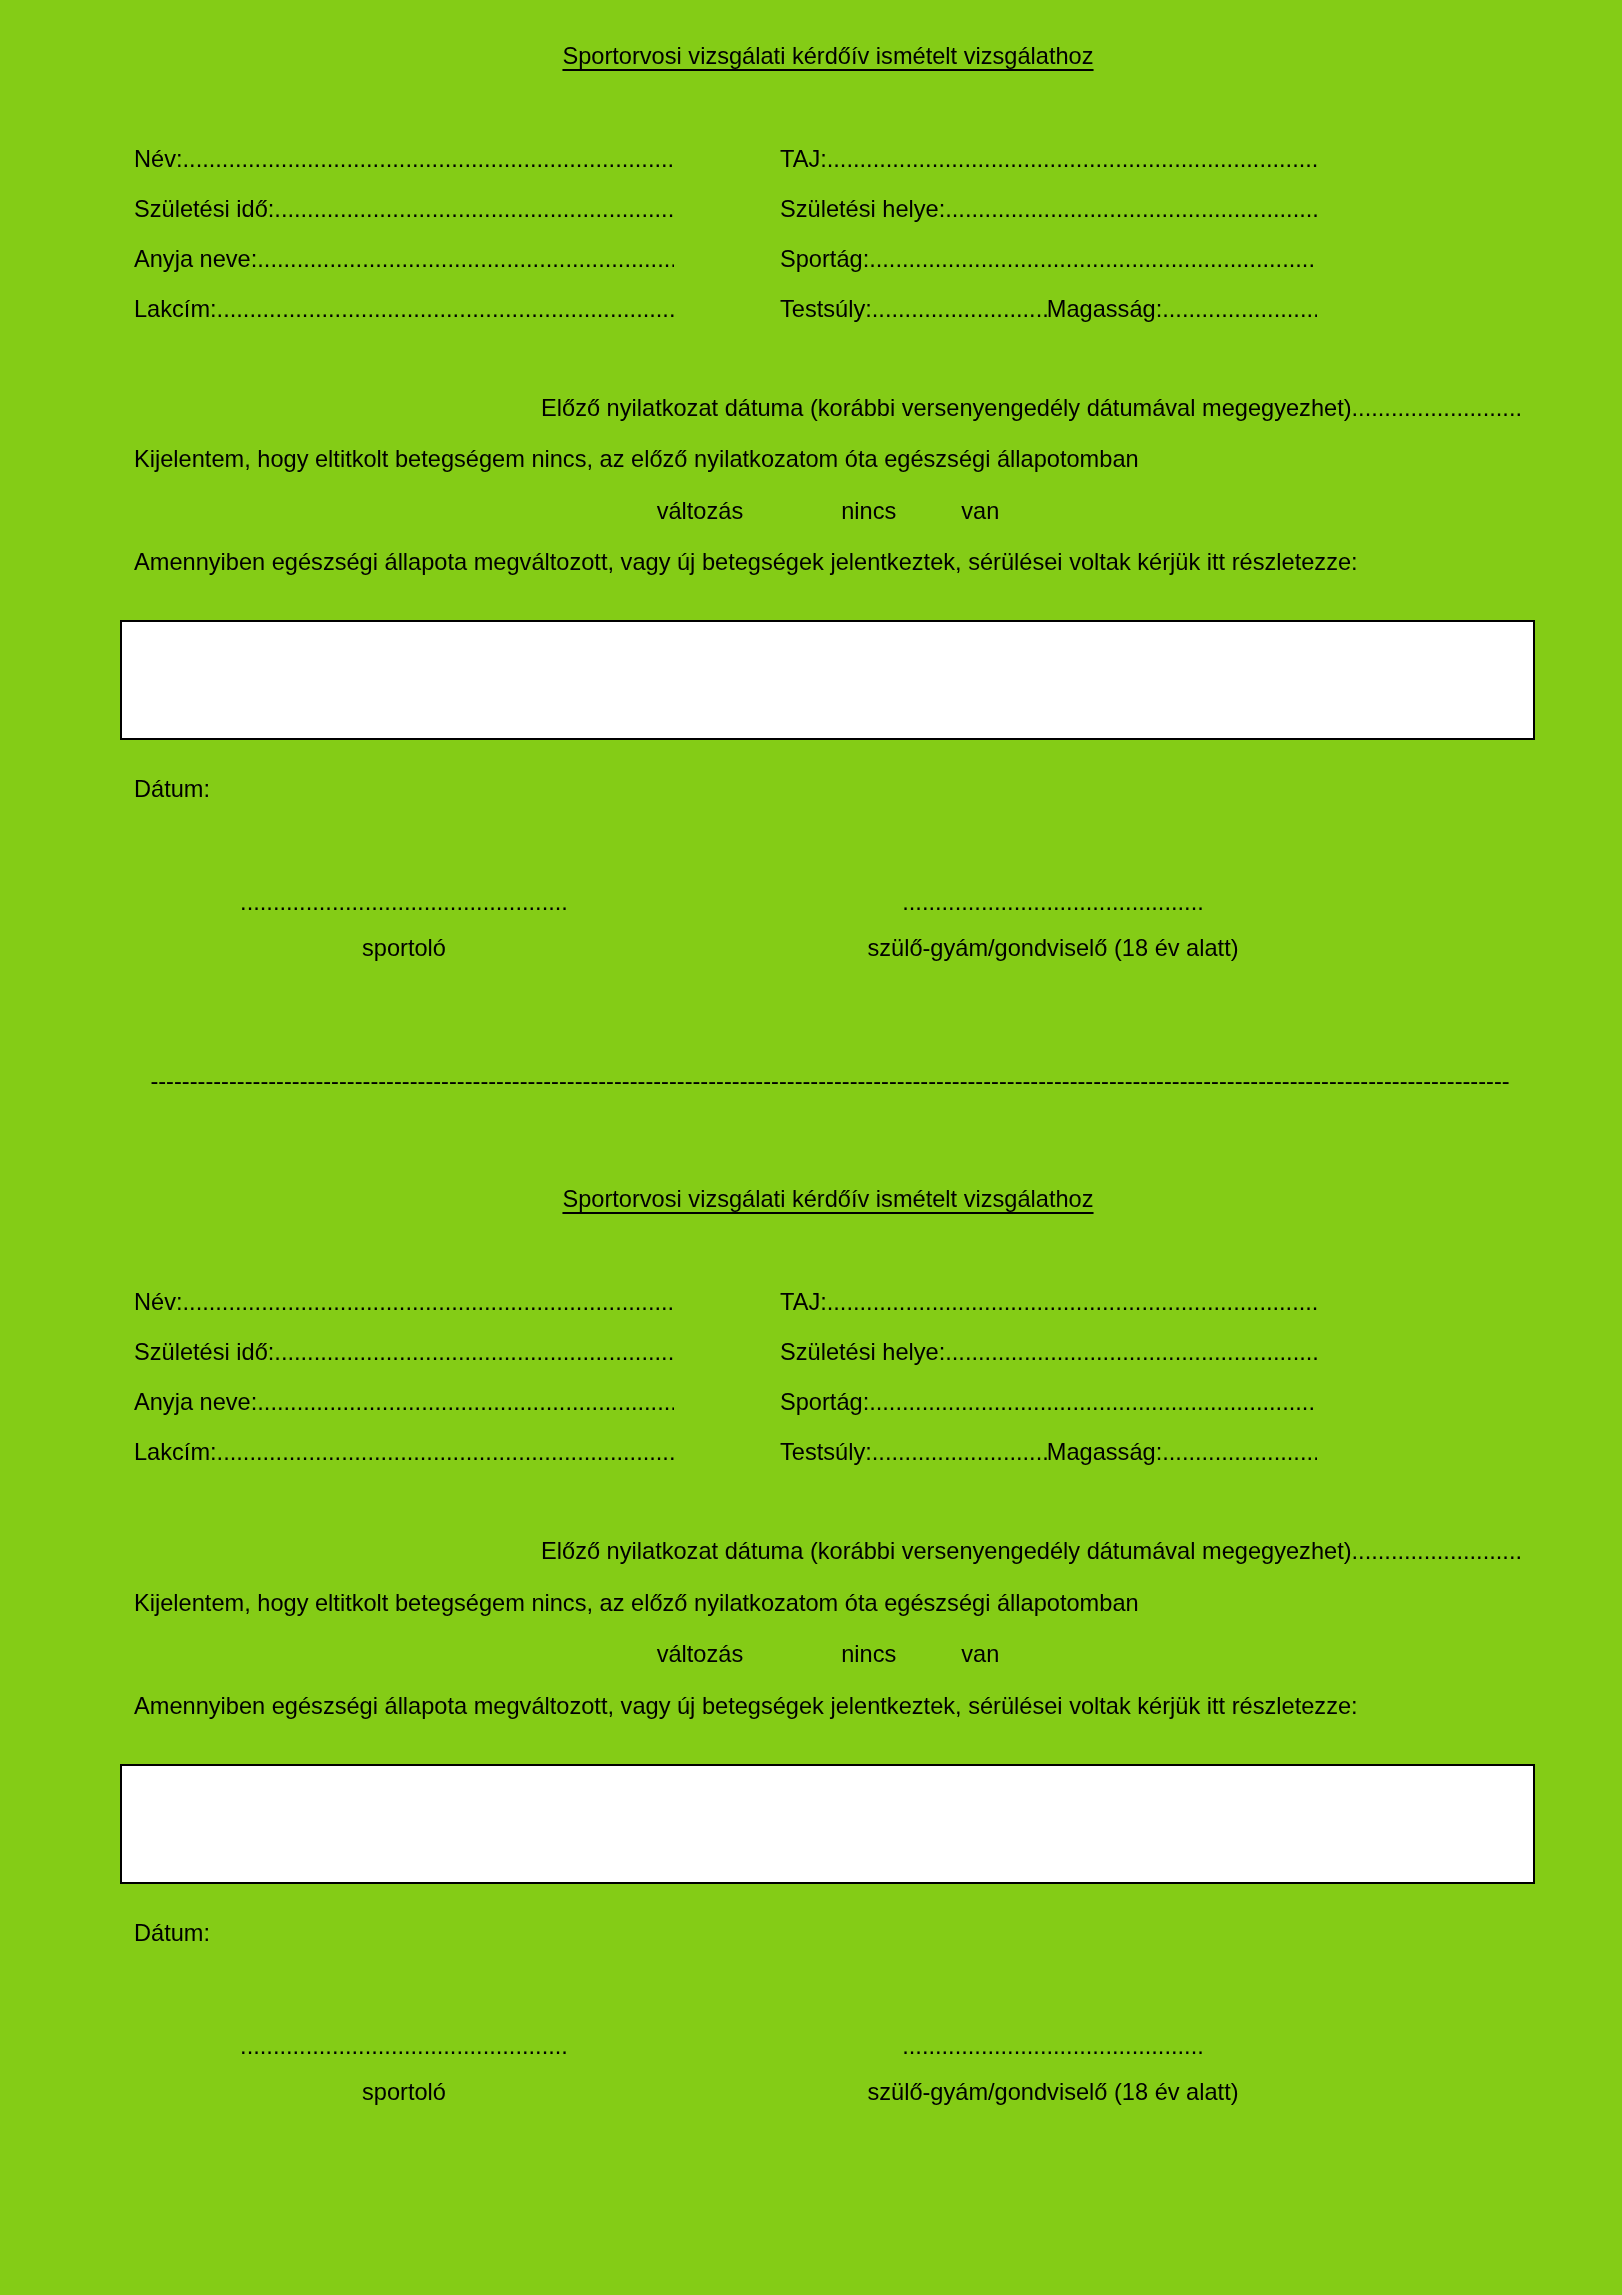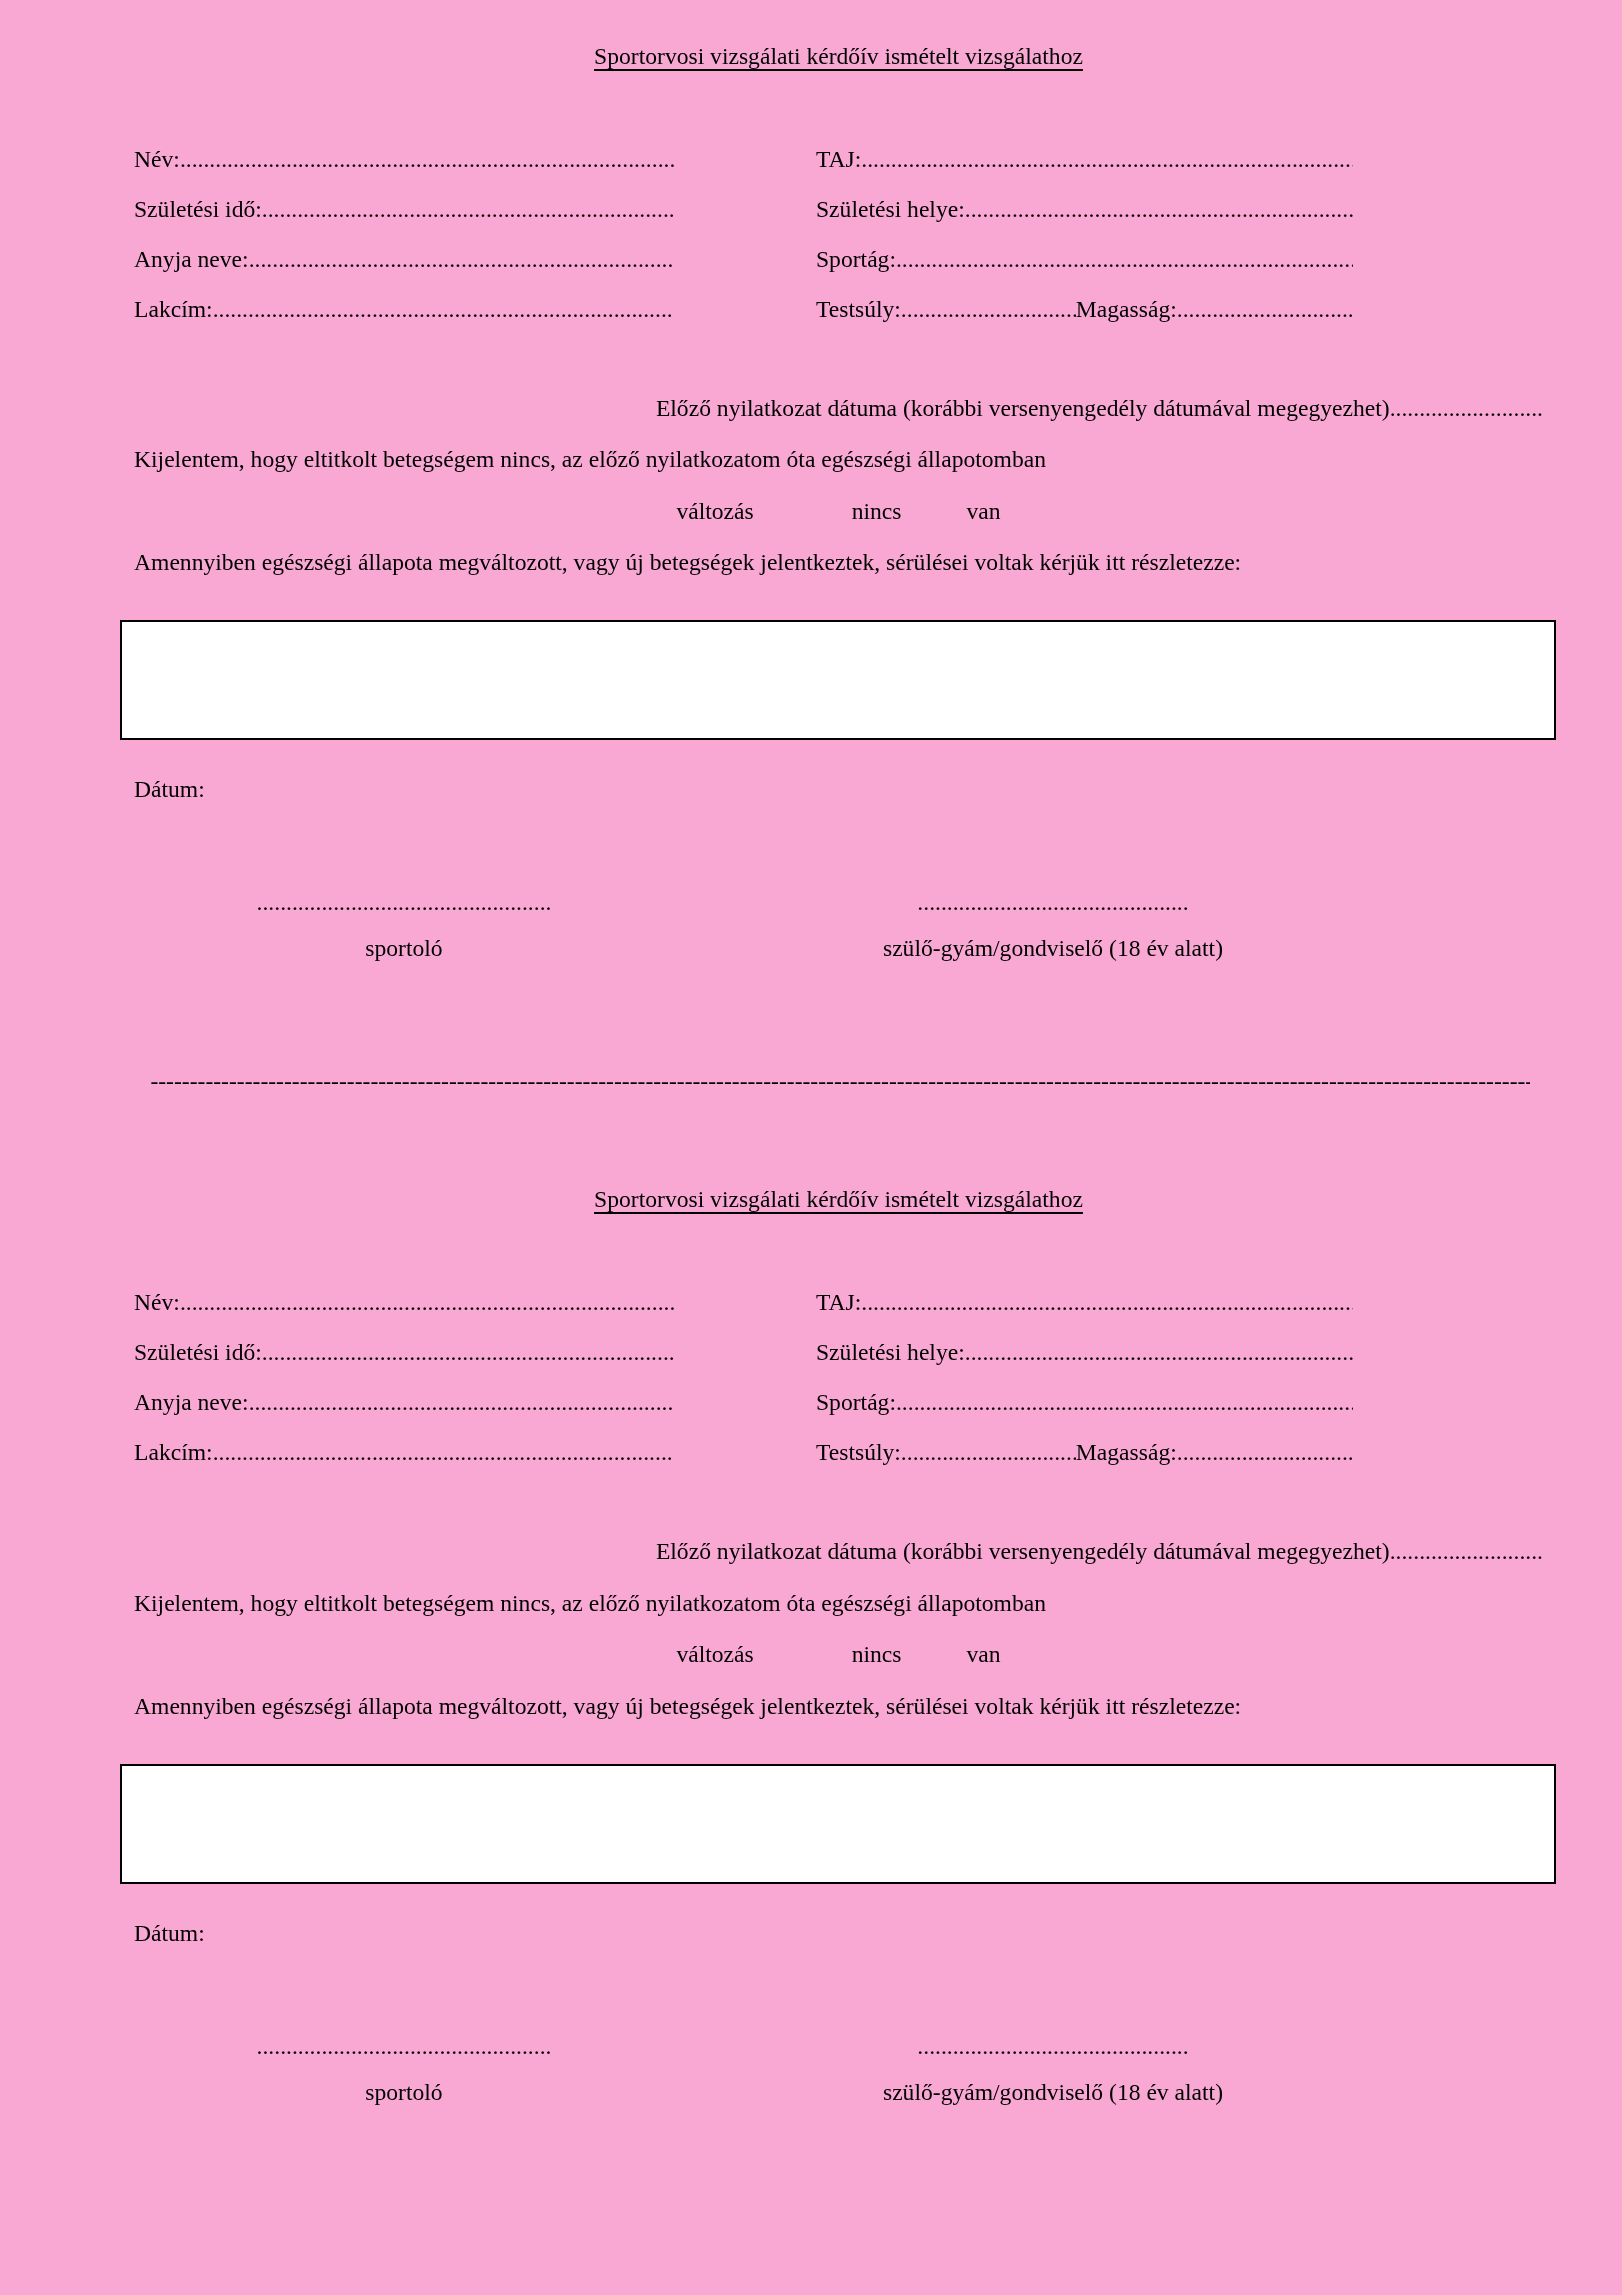--- a/index.html
+++ b/index.html
@@ -1,40 +1,40 @@
 <!DOCTYPE html>
 <html lang="hu" style="font-size:10.5px"><head>
 <meta charset="utf-8">
 <style>
   html, body { margin: 0; padding: 0; background: #ffffff; }
   .page {
     position: relative;
     width: 1622px;
     height: 2295px;
     margin: 0 auto;
-    background: #f9a8d4;
+    background: #84cc16;
     color: #000000;
-    font-family: Liberation Serif, serif;
+    font-family: Liberation Sans, sans-serif;
     font-size: 23.6px;
     box-sizing: border-box;
-    padding: 42px 79px 0 134px;
+    padding: 42px 100px 0 134px;
     overflow: hidden;
   }
   .title {
     margin: 0;
     font-size: 23.6px;
     font-weight: normal;
     line-height: 29px;
     text-align: center;
     text-decoration: underline;
     text-decoration-thickness: 1.6px;
     text-underline-offset: 4.6px;
   }
   .fields { margin-top: 63px; }
-  .frow { display: flex; line-height: 50px; white-space: nowrap; gap: 36px; }
+  .frow { display: flex; line-height: 50px; white-space: nowrap; }
   .cell { display: flex; white-space: nowrap; }
   .cell-left  { width: 540px; flex: 0 0 auto; overflow: hidden; }
   .cell-right { margin-left: 106px; width: 537px; flex: 0 0 auto; overflow: hidden; }
   .flabel { flex: 0 0 auto; }
   .dotfill { flex: 1 1 0; overflow: hidden; }
   .dotmid  { flex: 0 0 auto; width: 175px; overflow: hidden; }
   .para { line-height: 37px; margin: 0 0 14.4px 0; }
   .para-first { margin-top: 56px; text-align: right; }
   .details { max-width: 1315px; }
   .changes { display: flex; line-height: 37px; margin: 0 0 14.4px 0; white-space: nowrap; justify-content: center; }

